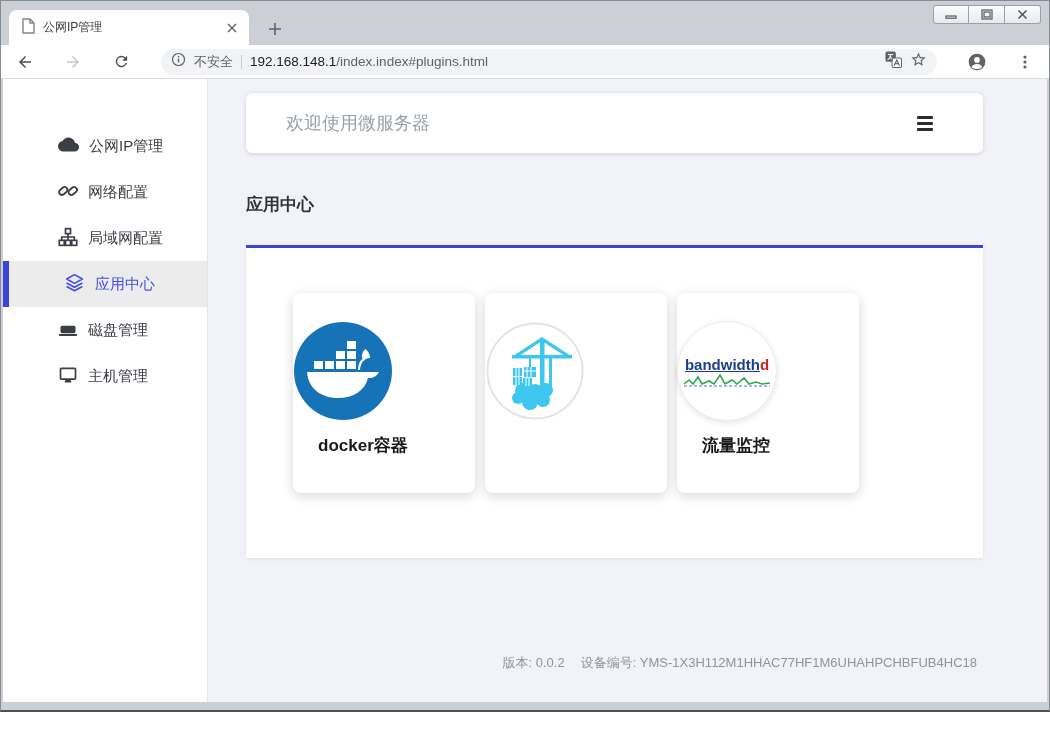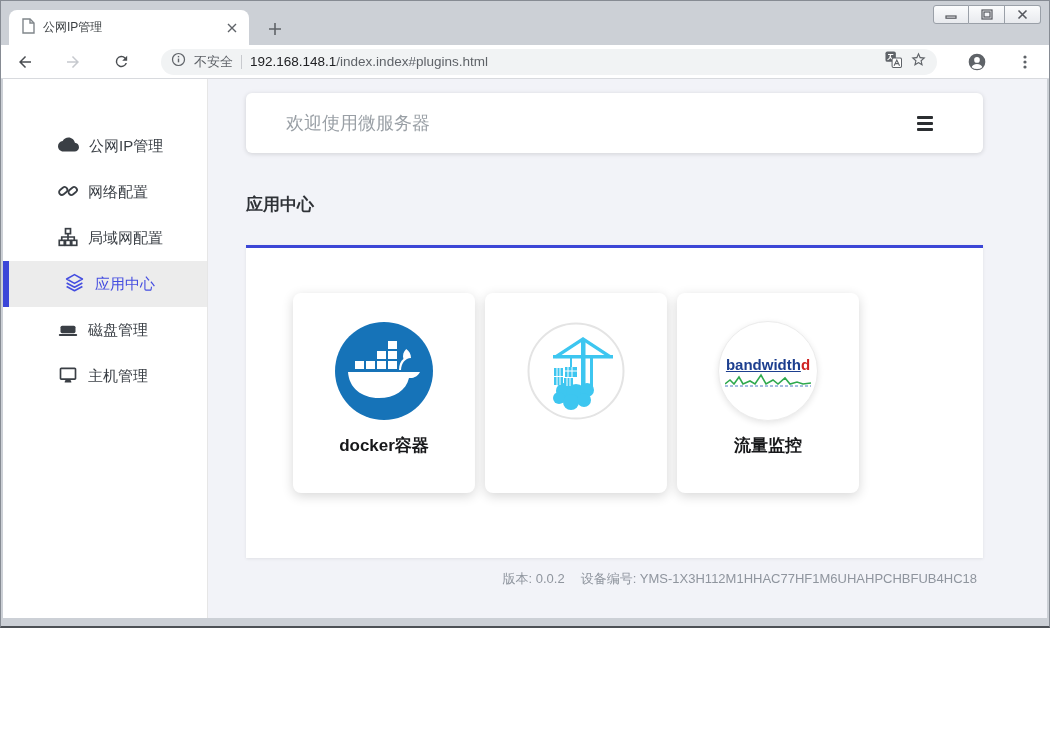--- a/index.html
+++ b/index.html
@@ -1,18 +1,18 @@
 <!DOCTYPE html>
 <html><head>
 <meta charset="utf-8">
 <style>
   * { margin:0; padding:0; box-sizing:border-box; }
   html,body { width:1050px; height:740px; font-family:"Liberation Sans","DejaVu Sans",sans-serif; }
   .window{
-    width:1050px; height:628px; background:#ccd0d6;
+    width:1050px; height:712px; background:#ccd0d6;
     border:1px solid #868b93; border-bottom:2px solid #4c5055;
     display:flex; flex-direction:column; position:relative; overflow:hidden;
   }
   
   .tabstrip{ height:44px; position:relative; flex:none; }
   .tab{
     position:absolute; left:8px; top:9px; width:240px; height:35px;
     background:#fff; border-radius:8px 8px 0 0;
     display:flex; align-items:center; padding:0 8px 0 12px; gap:8px;
   }
@@ -72,26 +72,26 @@
   .hamburger span{ display:block; height:3px; width:16px; background:#2b2e31; border-radius:1px; }
   .section-title{ margin-top:40px; font-size:17px; font-weight:bold; color:#2f3237; flex:none; }
   .apps-panel{
     margin-top:29px; background:#fff; border-top:3px solid #3c46d6;
     box-shadow:0 1px 3px rgba(0,0,0,.08);
     height:313px; padding:45px 0 0 47px; display:flex; gap:10px; flex:none;
   }
   .app-card{
     width:182px; height:200px; background:#fff; border-radius:8px;
     box-shadow:0 3px 12px rgba(0,0,0,.16);
-    display:flex; flex-direction:column; align-items:center; padding-top:28px; cursor:pointer;
+    display:flex; flex-direction:column; align-items:flex-start; padding-top:28px; cursor:pointer;
   }
   .app-icon{ width:100px; height:100px; flex:none; }
   .app-label{
     margin-top:14px; font-size:17px; font-weight:bold; color:#17181a;
-    text-align:center; line-height:1.3; max-width:156px; word-break:break-word;
+    text-align:center; line-height:1.3; max-width:156px; word-break:break-word;margin-left:25px;
   }
   .bw-circle{
     width:100px; height:100px; border-radius:50%; background:#fff;
     border:1px solid #ececec; box-shadow:0 2px 6px rgba(0,0,0,.10);
     display:flex; flex-direction:column; align-items:center; justify-content:center;
   }
   .bw-line{ font-size:15px; font-weight:bold; white-space:nowrap; }
   .bw-text{ color:#1d3f8f; text-decoration:underline; }
   .bw-d{ color:#cf2222; }
   .footer{

